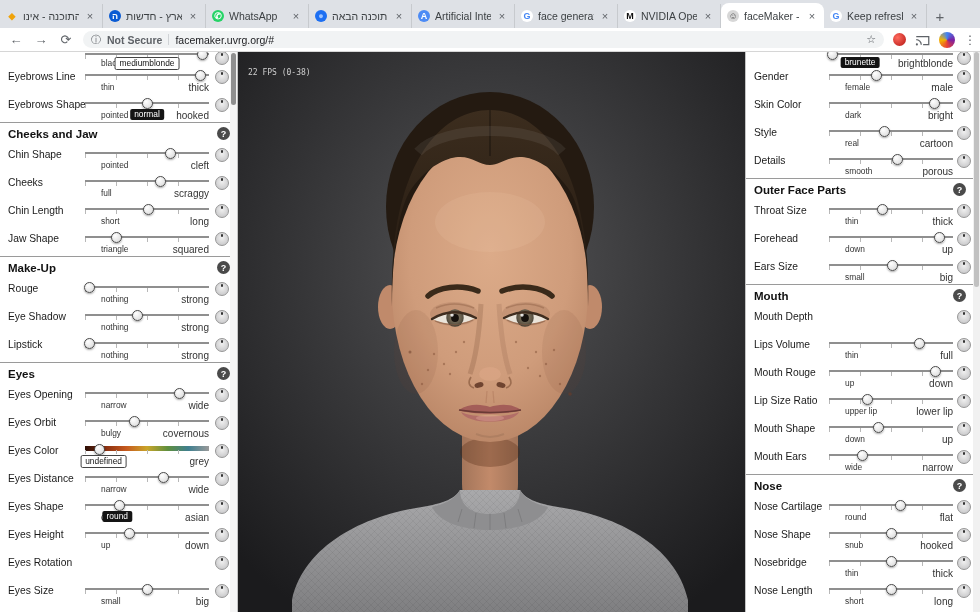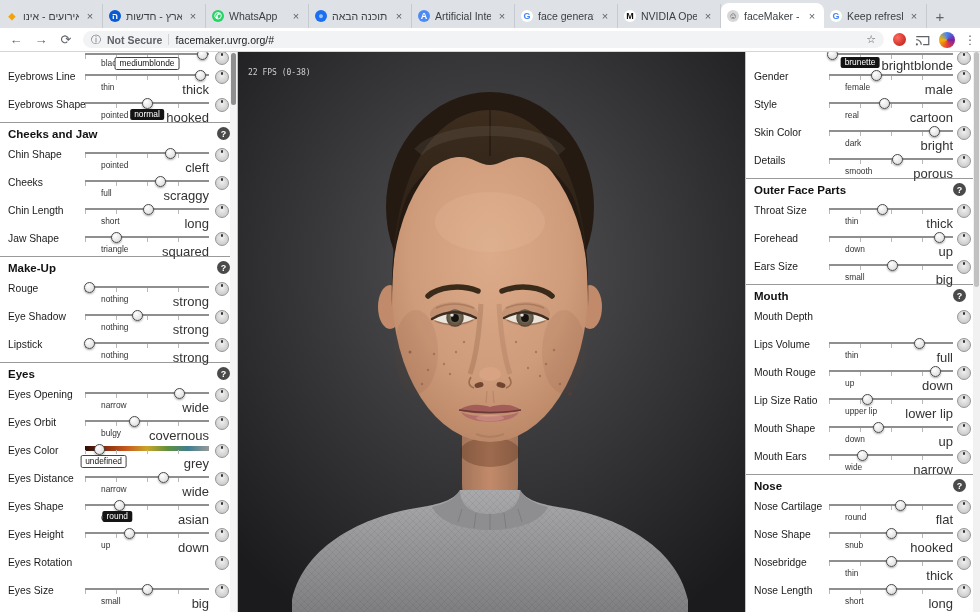--- a/index.html
+++ b/index.html
@@ -65,21 +65,21 @@
   .track { position: absolute; left: 0; right: 0; top: 8px; height: 2px; background: #8f8f8f; }
   .row.partial .track { top: 1px; }
   .ticks { position: absolute; left: 0; right: 0; top: 10px; height: 4px;
            background-image: repeating-linear-gradient(90deg, #b8b8b8 0 1px, transparent 1px 31px); }
   .row.partial .ticks { top: 3px; }
   .handle { position: absolute; top: 3.5px; width: 11px; height: 11px; border-radius: 50%;
             background: radial-gradient(circle at 35% 30%, #ffffff, #d6d6d6);
             border: 1px solid #4a4a4a; box-shadow: 0 1px 2px rgba(0,0,0,0.35); z-index: 2; }
   .row.partial .handle { top: -3.5px; }
   .minlabel { position: absolute; left: 0; top: 16px; font-size: 8.4px; color: #333; white-space: nowrap; padding-left: 16px; }
-  .maxlabel { position: absolute; right: 0; top: 16px; font-size: 13px; color: #333; white-space: nowrap; }
+  .maxlabel { position: absolute; right: 0; top: 16px; font-size: 10px; color: #333; white-space: nowrap; }
   .row.partial .minlabel, .row.partial .maxlabel { top: 6px; }
   .tooltip { position: absolute; top: 14.5px; transform: translateX(-50%); font-size: 8.4px;
              padding: 0 4px; border-radius: 2px; white-space: nowrap; line-height: 11px; z-index: 3; }
   .tooltip.dark  { background: #141414; color: #fff; }
   .tooltip.light { background: #fff; color: #111; border: 1px solid #444; }
   .row.partial .tooltip { top: 5px; }
   .knob { position: absolute; right: 8px; top: 4px; width: 14px; height: 14px; border-radius: 50%;
           background: radial-gradient(circle at 50% 40%, #f0f0f0, #c0c0c2);
           border: 1px solid #969696; }
   .knob::after { content: ""; position: absolute; left: 4.8px; top: 1.4px; width: 2.6px;
@@ -95,21 +95,21 @@
                justify-content: center; }
 </style>
 </head>
 <body>
 
 <div>
 
   <div class="tabstrip" id="tabstrip">
       <div class="tab">
         <span class="tab-icon" style="background: transparent; color: rgb(240, 163, 10);">◆</span>
-        <span class="tab-label">אירועים - אינו</span>
+        <span class="tab-label">התוכנה - אינו</span>
         <span class="tab-close">×</span>
       </div>
       <div class="tab">
         <span class="tab-icon" style="background: rgb(10, 91, 211); color: rgb(255, 255, 255);">ה</span>
         <span class="tab-label">הארץ - חדשות</span>
         <span class="tab-close">×</span>
       </div>
       <div class="tab">
         <span class="tab-icon" style="background: rgb(37, 211, 102); color: rgb(255, 255, 255);">✆</span>
         <span class="tab-label">WhatsApp</span>
@@ -529,42 +529,42 @@
           <div class="slider">
             <div class="track"></div>
             <div class="ticks"></div>
             <div class="handle" style="left: calc(38% - 5.5px);"></div>
             <div class="minlabel">female</div>
             <div class="maxlabel">male</div>
           </div>
           <div class="knob"></div>
         </div>
         <div class="row">
+          <div class="slider-name">Skin Color</div>
+          <div class="slider">
+            <div class="track"></div>
+            <div class="ticks"></div>
+            <div class="handle" style="left: calc(85% - 5.5px);"></div>
+            <div class="minlabel">dark</div>
+            <div class="maxlabel">bright</div>
+          </div>
+          <div class="knob"></div>
+        </div>
+        <div class="row">
           <div class="slider-name">Style</div>
           <div class="slider">
             <div class="track"></div>
             <div class="ticks"></div>
             <div class="handle" style="left: calc(45% - 5.5px);"></div>
             <div class="minlabel">real</div>
             <div class="maxlabel">cartoon</div>
           </div>
           <div class="knob"></div>
         </div>
         <div class="row">
-          <div class="slider-name">Skin Color</div>
-          <div class="slider">
-            <div class="track"></div>
-            <div class="ticks"></div>
-            <div class="handle" style="left: calc(85% - 5.5px);"></div>
-            <div class="minlabel">dark</div>
-            <div class="maxlabel">bright</div>
-          </div>
-          <div class="knob"></div>
-        </div>
-        <div class="row">
           <div class="slider-name">Details</div>
           <div class="slider">
             <div class="track"></div>
             <div class="ticks"></div>
             <div class="handle" style="left: calc(55% - 5.5px);"></div>
             <div class="minlabel">smooth</div>
             <div class="maxlabel">porous</div>
           </div>
           <div class="knob"></div>
         </div>

